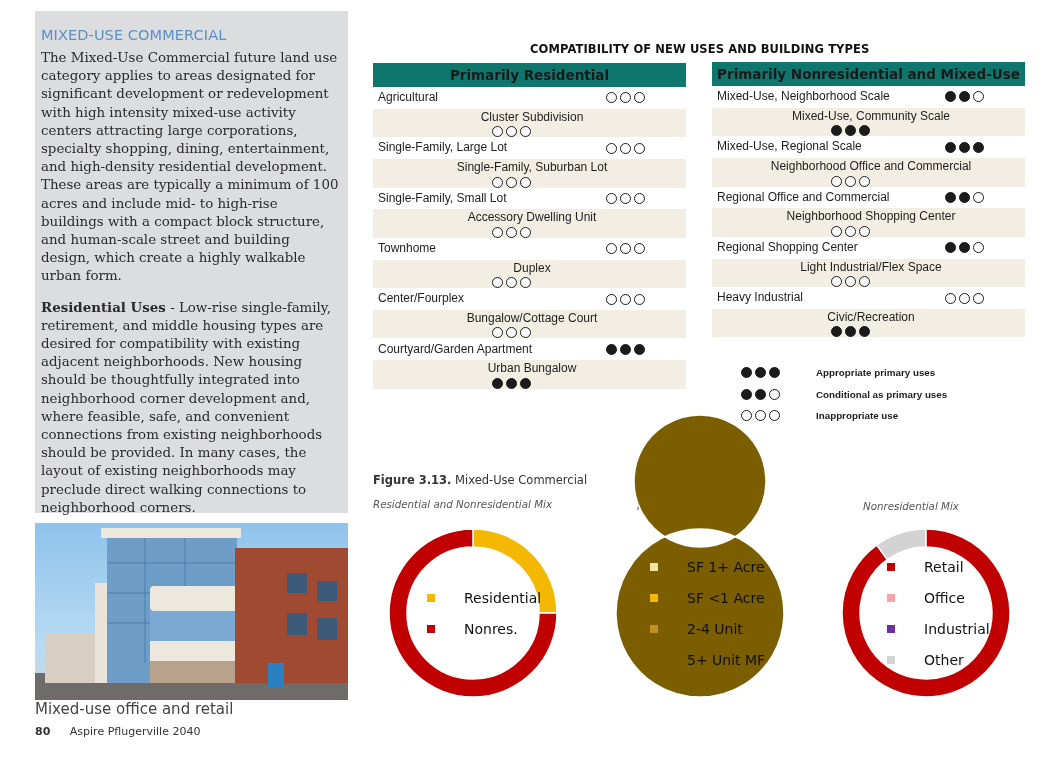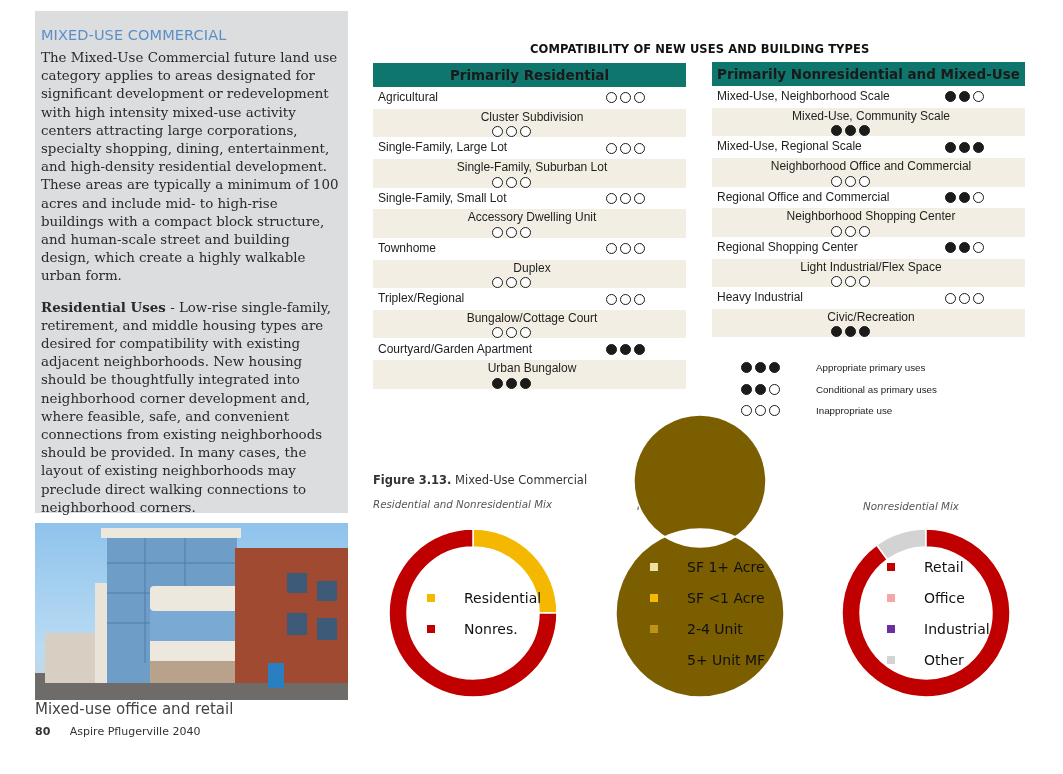--- a/index.html
+++ b/index.html
@@ -25,21 +25,21 @@
   .table.nonres { left: 712px; top: 62px; }
   .table-head { background: #0f766e; font-family: "DejaVu Sans", sans-serif; font-weight: bold; font-size: 13.5px; text-align: center; color: #1a1a1a; height: 24px; line-height: 24px; }
   .row { display: flex; align-items: center; font-size: 12px; color: #1e1e1e; padding-left: 5px; min-height: 21.8px; }
   .row.alt { background: #f2eee3; flex-direction: column; }
   .row .lbl { flex: 1; line-height: 13.5px; padding: 2px 0; }
   .row .dots { width: 80px; display: flex; gap: 3px; }
   .dot { width: 11px; height: 11px; border-radius: 50%; border: 1.3px solid #1b1b1b; background: #fff; }
   .dot.full { background: #1b1b1b; }
 
   .legend { position: absolute; left: 741px; top: 362px; }
-  .legend-row { display: flex; align-items: flex-start; height: 21.5px; }
+  .legend-row { display: flex; align-items: center; height: 21.5px; font-weight: bold; }
   .legend-row .dots { width: 75px; display: flex; gap: 3px; }
   .legend-row .lbl { font-size: 9.8px; color: #222; }
 
   
   .fig-title { position: absolute; left: 373px; top: 473px; font-family: "DejaVu Sans", sans-serif; font-size: 11.5px; color: #333; }
   .fig-title b { font-weight: bold; }
   .chart-title { position: absolute; font-family: "DejaVu Sans", sans-serif; font-style: italic; font-size: 10.3px; color: #555; }
   svg.donut { position: absolute; width: 180px; height: 180px; overflow: visible; }
   .donut-legend { position: absolute; font-family: "DejaVu Sans", sans-serif; font-size: 14px; color: #111; }
   .donut-legend .item { display: flex; align-items: center; height: 31px; gap: 24px; }
@@ -151,21 +151,21 @@
       </div>
       <div class="row alt">
         <span class="lbl">Duplex</span>
         <div class="dots">
           <span class="dot"></span>
           <span class="dot"></span>
           <span class="dot"></span>
         </div>
       </div>
       <div class="row">
-        <span class="lbl">Triplex/Regional</span>
+        <span class="lbl">Center/Fourplex</span>
         <div class="dots">
           <span class="dot"></span>
           <span class="dot"></span>
           <span class="dot"></span>
         </div>
       </div>
       <div class="row alt">
         <span class="lbl">Bungalow/Cottage Court</span>
         <div class="dots">
           <span class="dot"></span>

